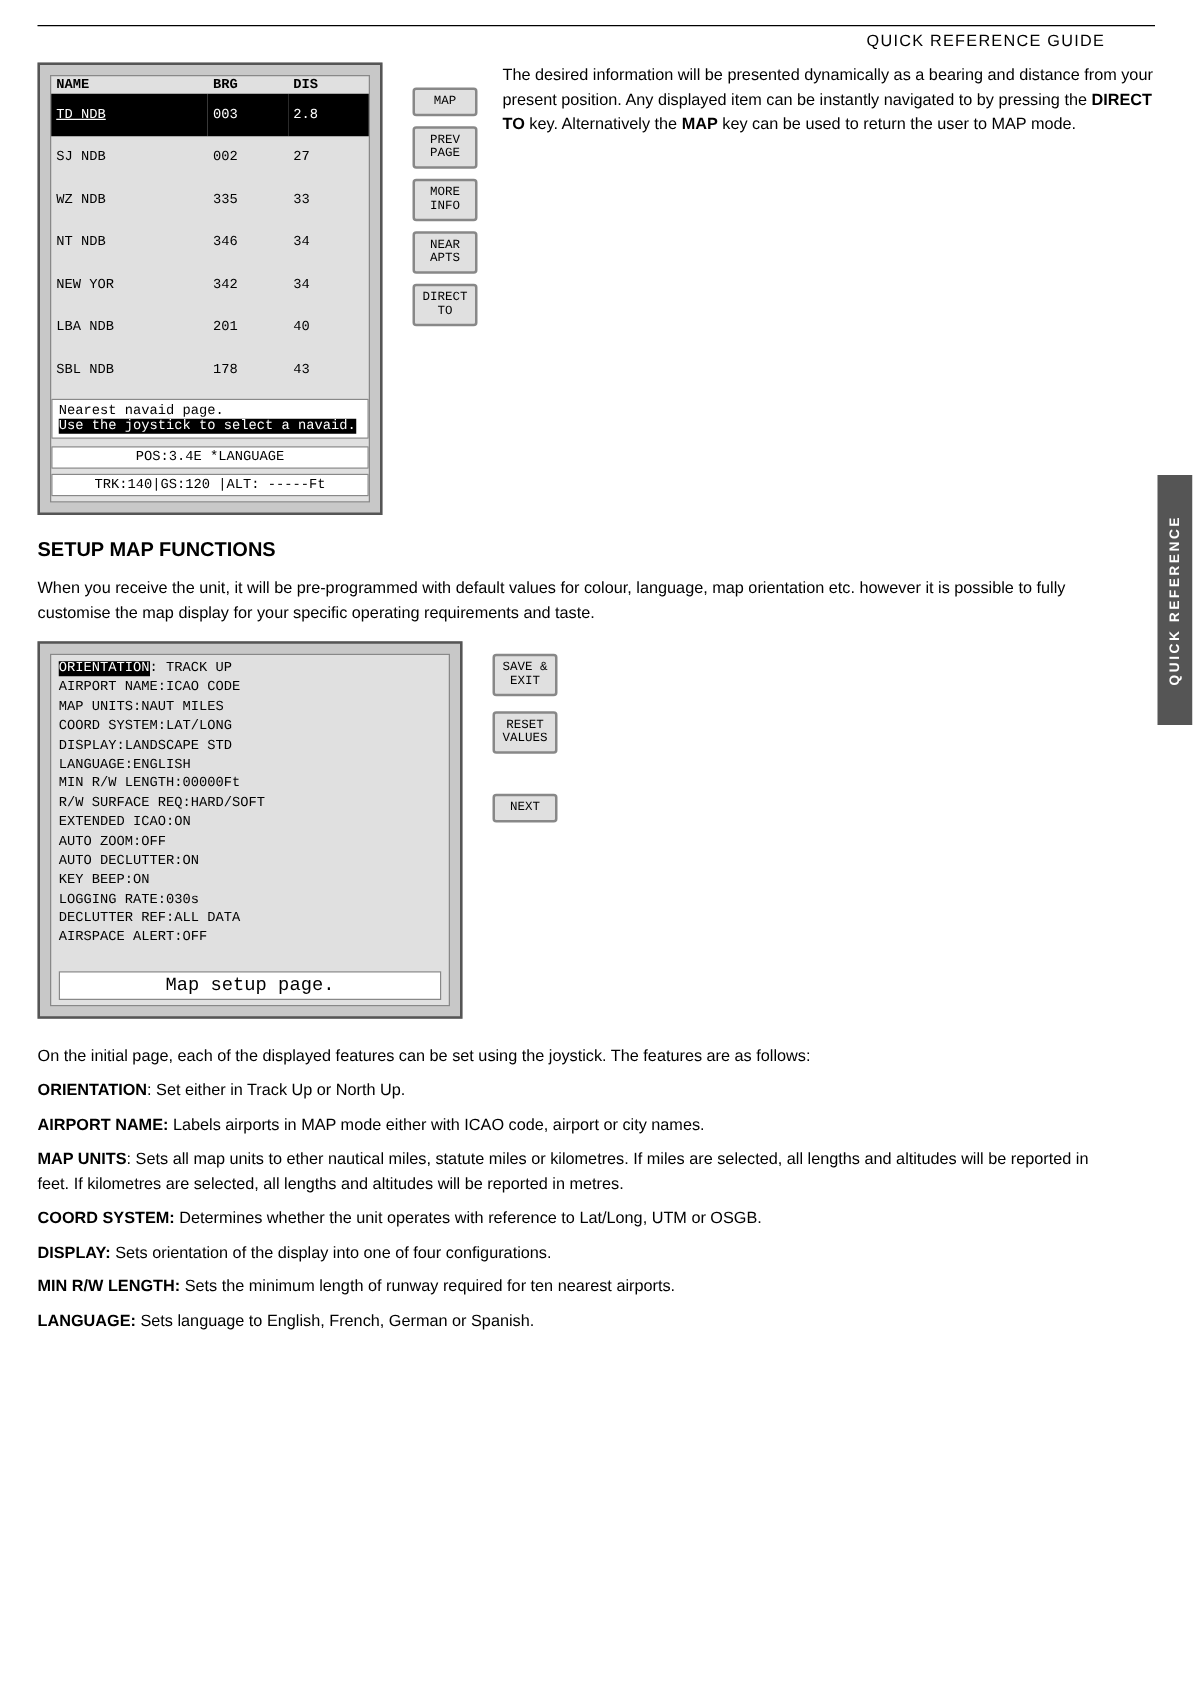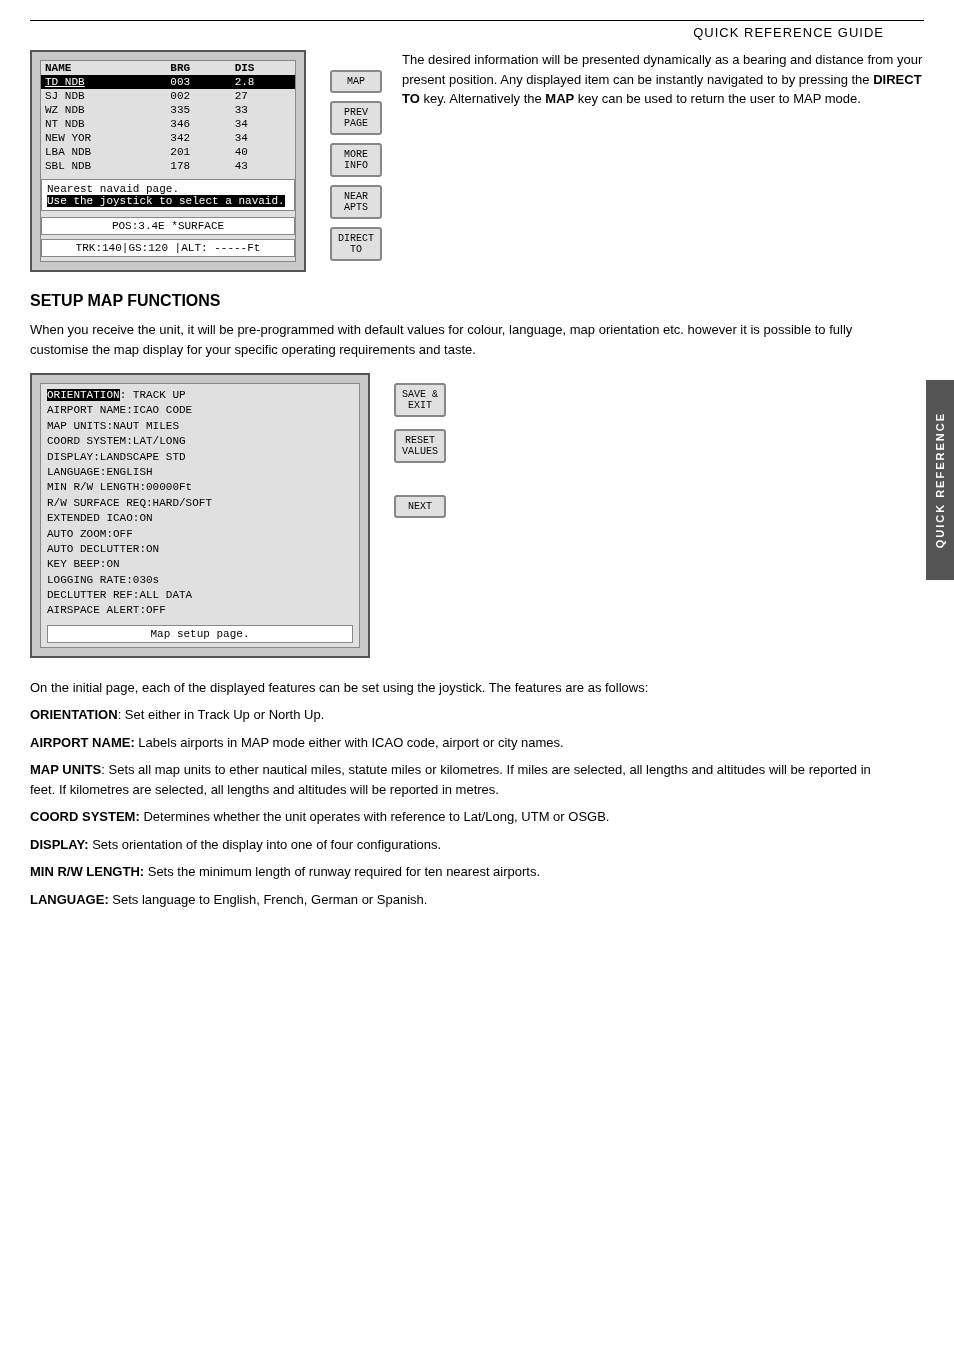--- a/index.html
+++ b/index.html
@@ -86,21 +86,21 @@
       border-collapse: collapse;
     }
     .nav-table th {
       font-weight: bold;
       text-align: left;
       padding: 1px 4px;
       font-family: 'Courier New', Courier, monospace;
       font-size: 11px;
     }
     .nav-table td {
-      padding: 1px 4px;
+      padding: 11px 4px;
       font-family: 'Courier New', Courier, monospace;
       font-size: 11px;
     }
     .nav-table tr.selected td {
       background: #000;
       color: #fff;
     }
     .nav-table tr.selected td:first-child {
       text-decoration: underline;
     }
@@ -197,23 +197,23 @@
     .setup-line-highlight {
       background: #000;
       color: #fff;
       display: inline;
     }
 
     .map-setup-box {
       background: #fff;
       border: 1px solid #888;
       padding: 2px 8px;
-      margin-top: 6px;
-      font-family: 'Courier New', Courier, monospace;
-      font-size: 11px;
+      margin-top: 18px;
+      font-family: 'Courier New', Courier, monospace;
+      font-size: 15px;
       text-align: center;
     }
 
     .buttons-col-2 {
       display: flex;
       flex-direction: column;
       gap: 12px;
       margin-left: 4px;
       justify-content: flex-start;
       margin-top: 10px;
@@ -291,21 +291,21 @@
                 <td>SBL  NDB</td>
                 <td>178</td>
                 <td>43</td>
               </tr>
             </tbody>
         </table>
         <div class="nearest-box">
           <div>Nearest navaid page.</div>
           <div><span class="selected-text">Use the joystick to select a navaid.</span></div>
         </div>
-        <div class="pos-box">POS:3.4E *SURFACE</div>
+        <div class="pos-box">POS:3.4E *LANGUAGE</div>
         <div class="pos-box">TRK:140|GS:120  |ALT: -----Ft</div>
       </div>
     </div>
 
     <div class="buttons-col">
       <div class="btn-key">MAP</div>
       <div class="btn-key">PREV<br>PAGE</div>
       <div class="btn-key">MORE<br>INFO</div>
       <div class="btn-key">NEAR<br>APTS</div>
       <div class="btn-key">DIRECT<br>TO</div>

